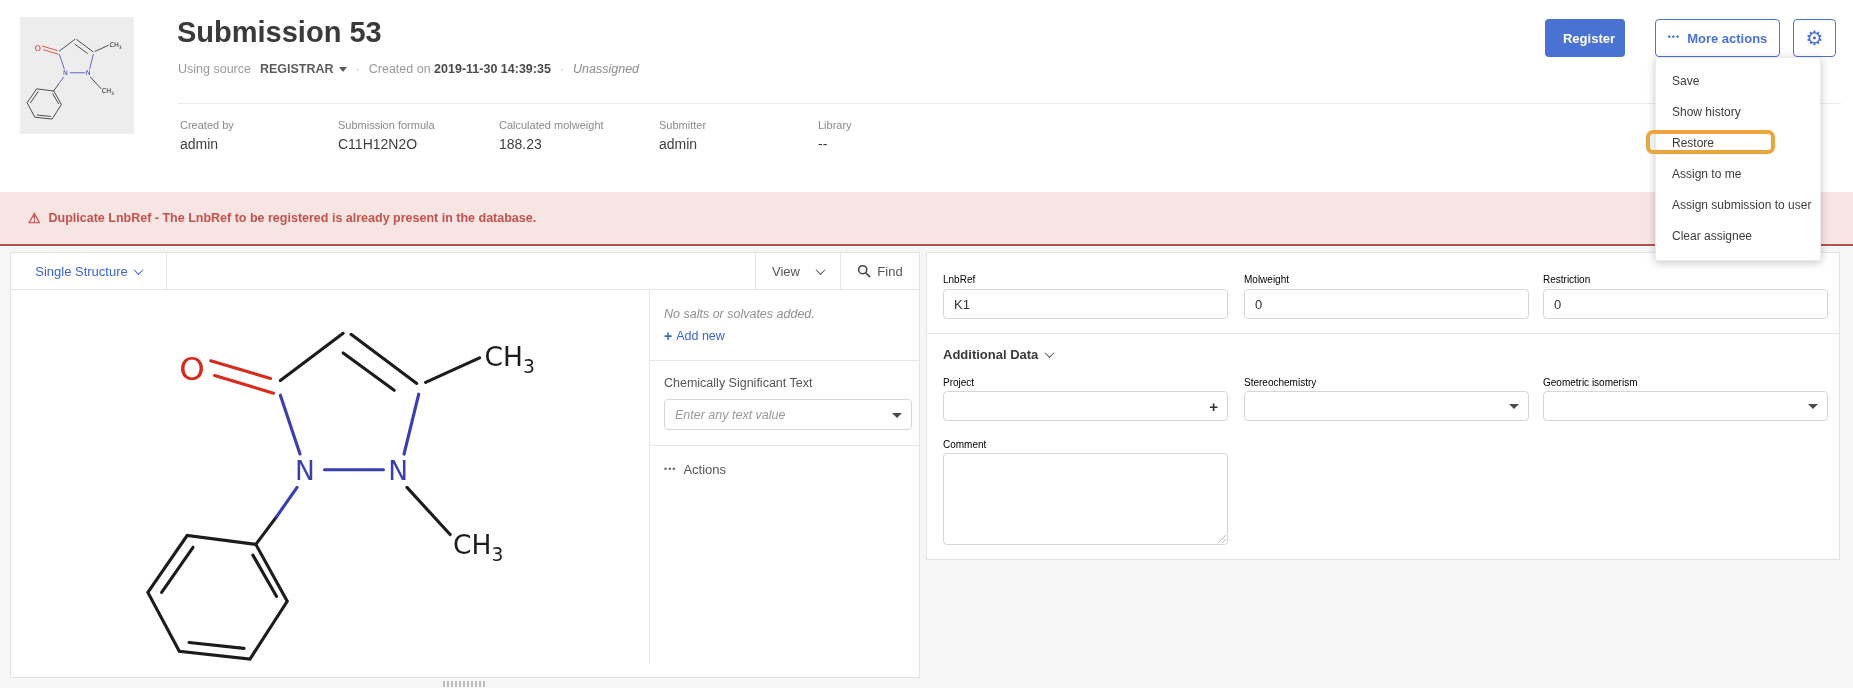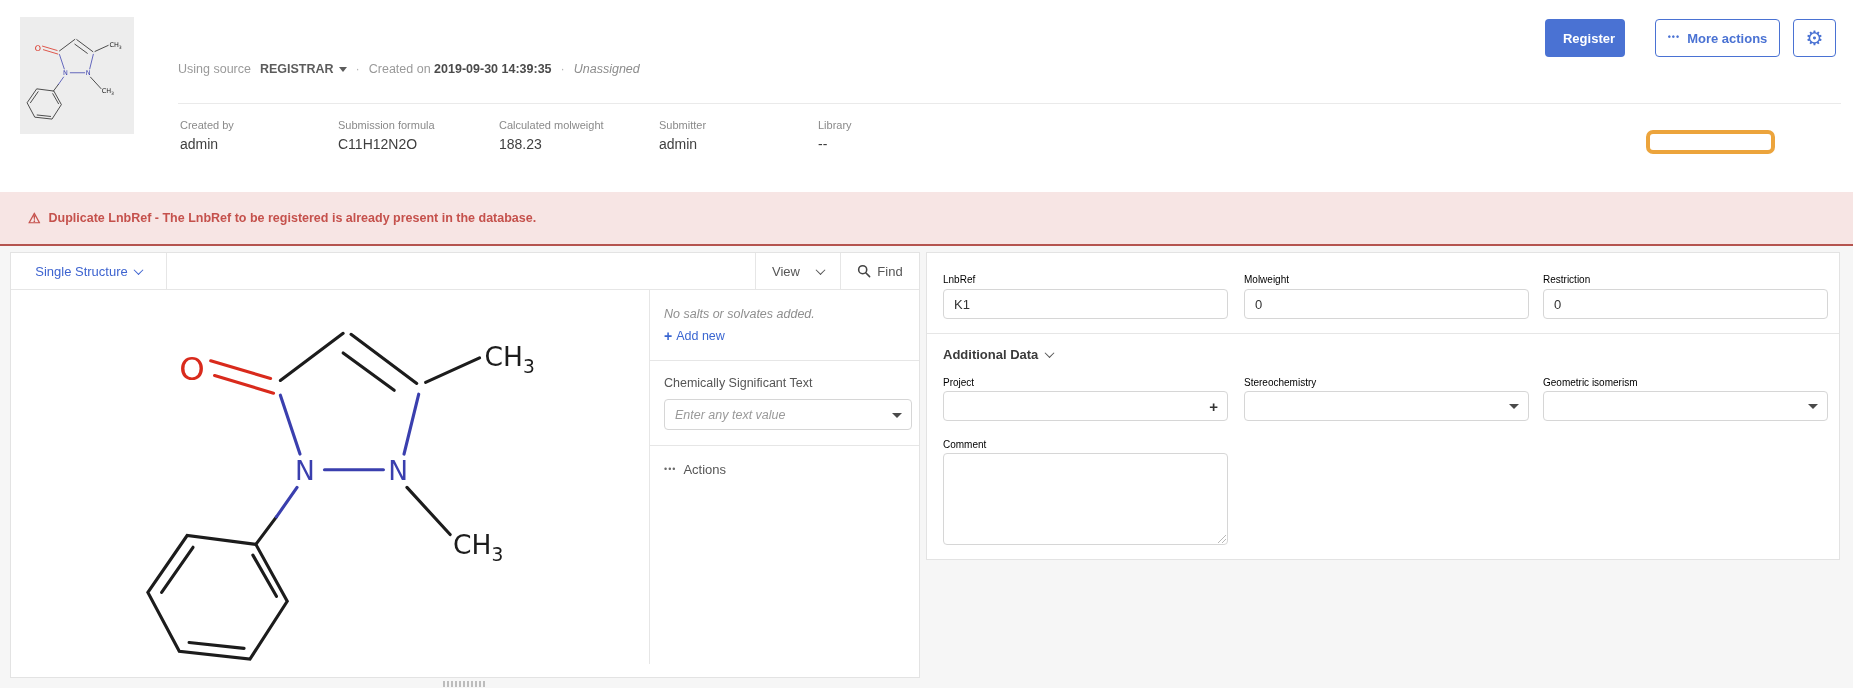--- a/index.html
+++ b/index.html
@@ -84,31 +84,32 @@
 
 <div class="stage">
   <div class="page-bg"></div>
 
   <div class="thumb">
     <svg width="106" height="90" viewBox="0 0 440 375">
       <use href="#mol"></use>
     </svg>
   </div>
 
+  <div class="page-title">Submission 53</div>
 
   <div class="subtitle">
     <span>Using source</span>
     <span class="src">
       <span>REGISTRAR</span>
       <span class="tri-down"></span>
     </span>
     <span class="dot">·</span>
     <span class="created">
       <span>Created on</span>
-      <b>2019-09-30 14:39:35</b>
+      <b>2019-11-30 14:39:35</b>
     </span>
     <span class="dot">·</span>
     <span class="unassigned">Unassigned</span>
   </div>
 
   <div class="header-divider"></div>
 
   <span class="meta-label" style="left:180px">Created by</span>
   <span class="meta-value" style="left:180px">admin</span>
   <span class="meta-label" style="left:338px">Submission formula</span>
@@ -243,16 +244,24 @@
     <div class="fld" style="left:616px; top:138px">
       <input type="text" style="">
       <span class="sel-arrow"></span>
     </div>
 
     <span class="fld-label" style="left:16px; top:186px">Comment</span>
     <textarea class="comment-area" style=""></textarea>
     <div class="resize-handle"></div>
   </div>
 
+  <div class="menu">
+    <div class="menu-item">Save</div>
+    <div class="menu-item">Show history</div>
+    <div class="menu-item">Restore</div>
+    <div class="menu-item">Assign to me</div>
+    <div class="menu-item">Assign submission to user</div>
+    <div class="menu-item">Clear assignee</div>
+  </div>
   <div class="restore-highlight"></div>
 
   <div class="scroll-dots"></div>
 </div>
 
 </body></html>

